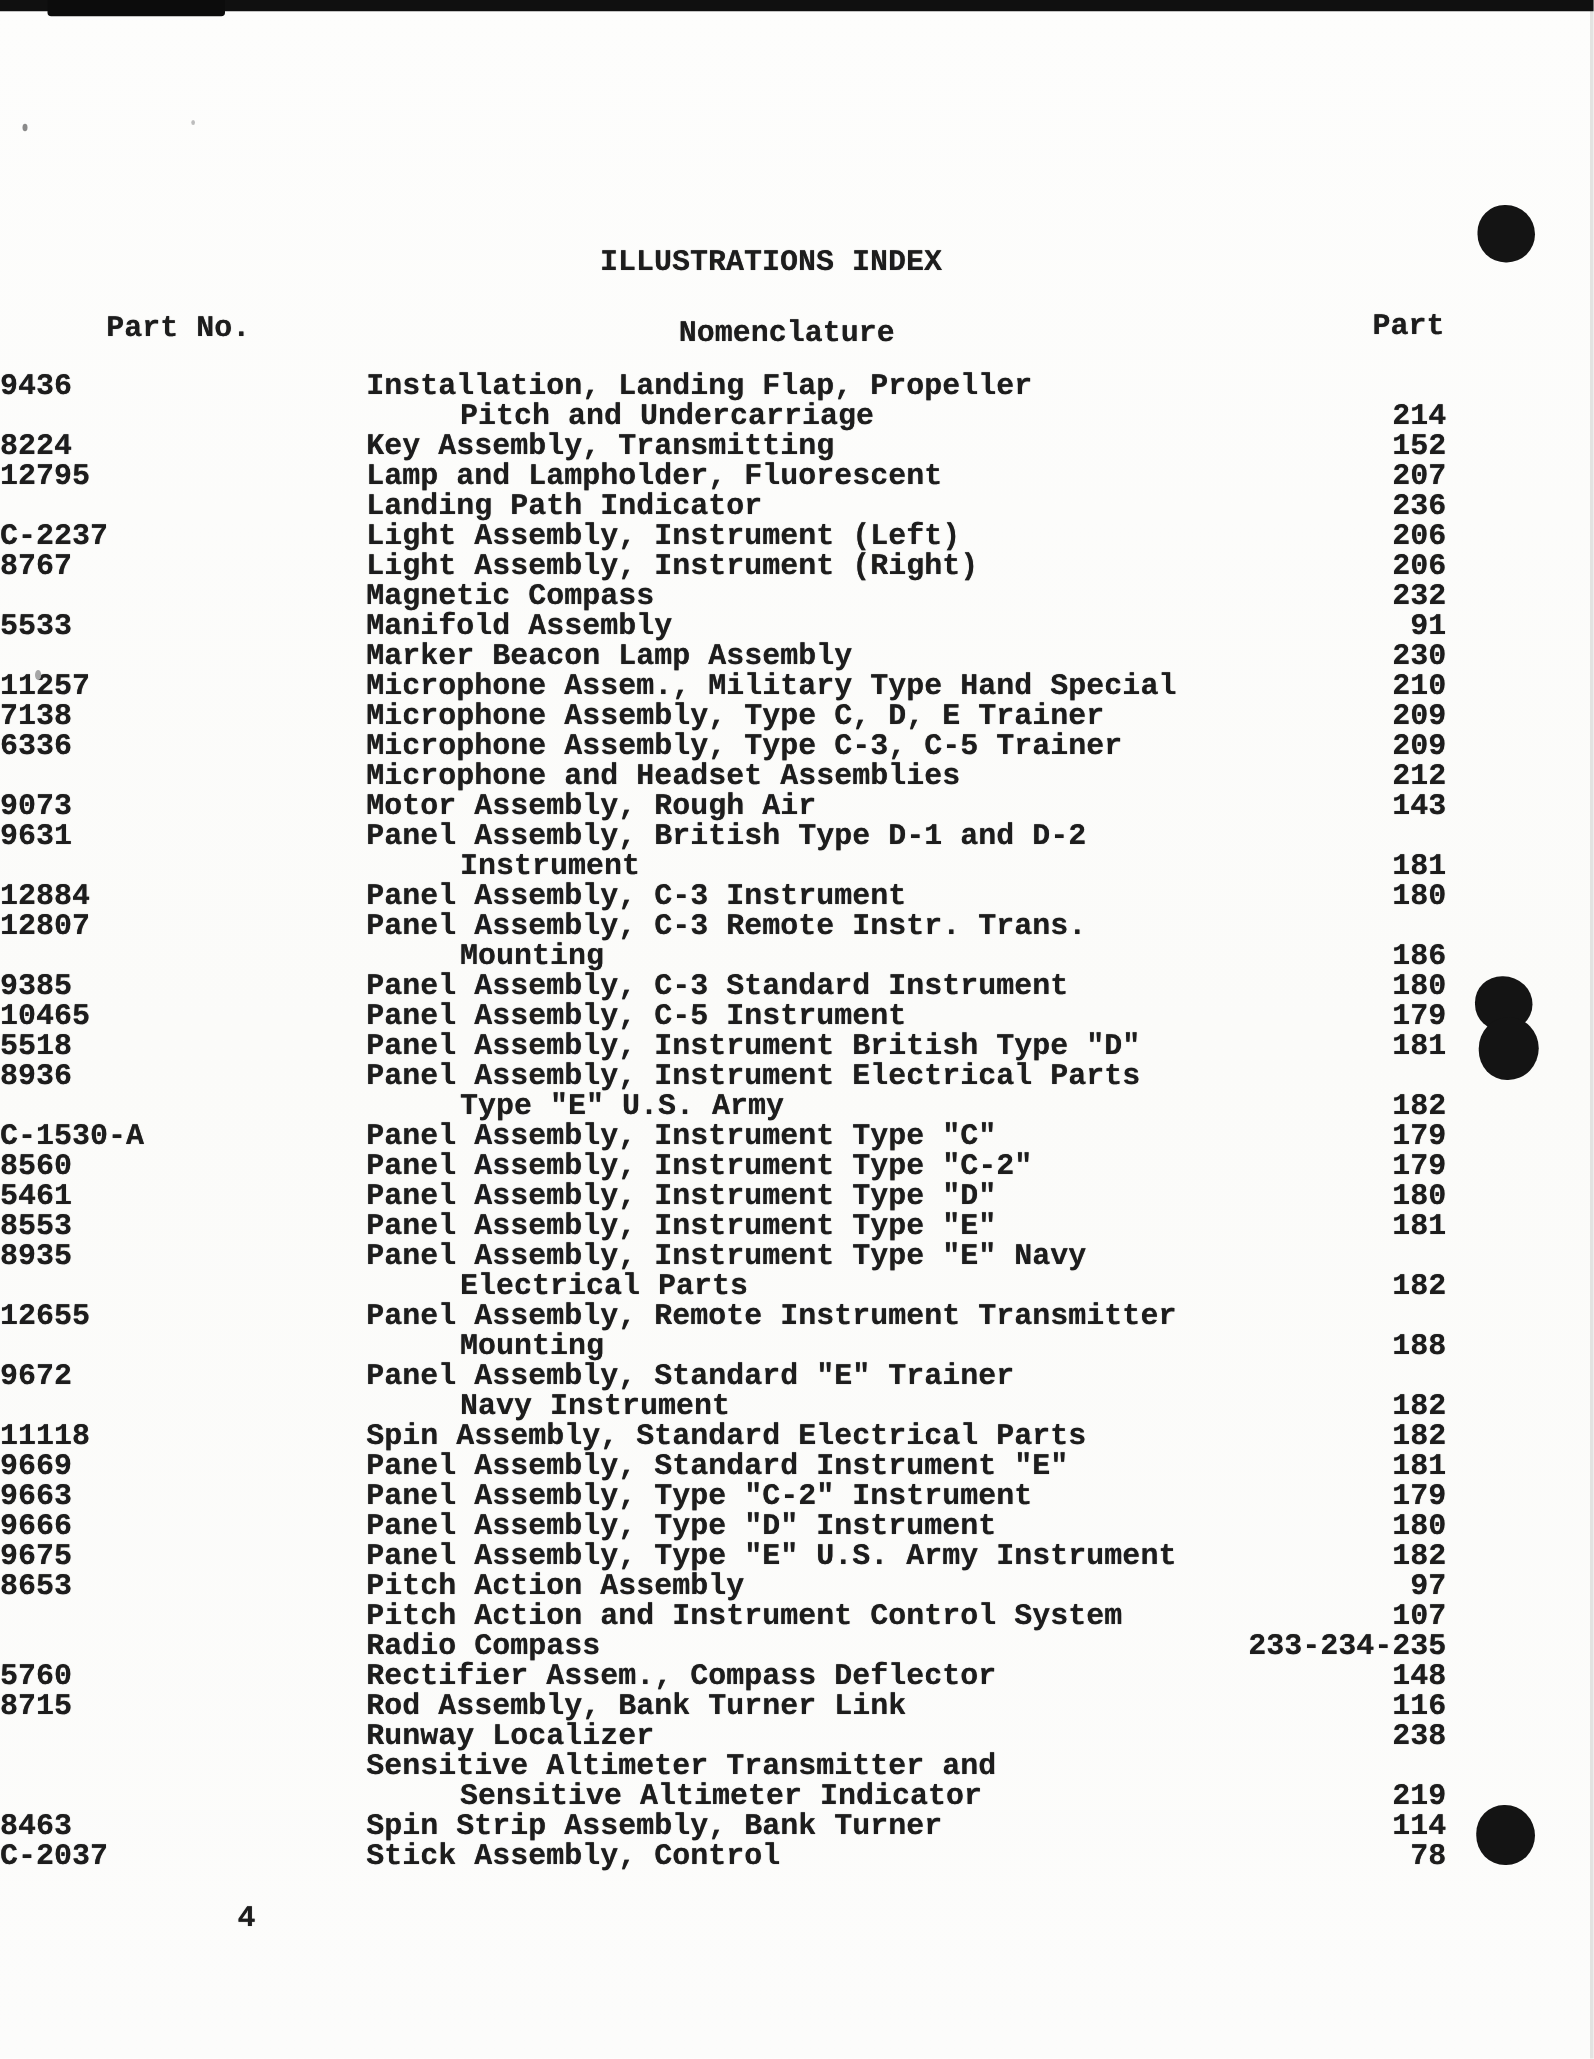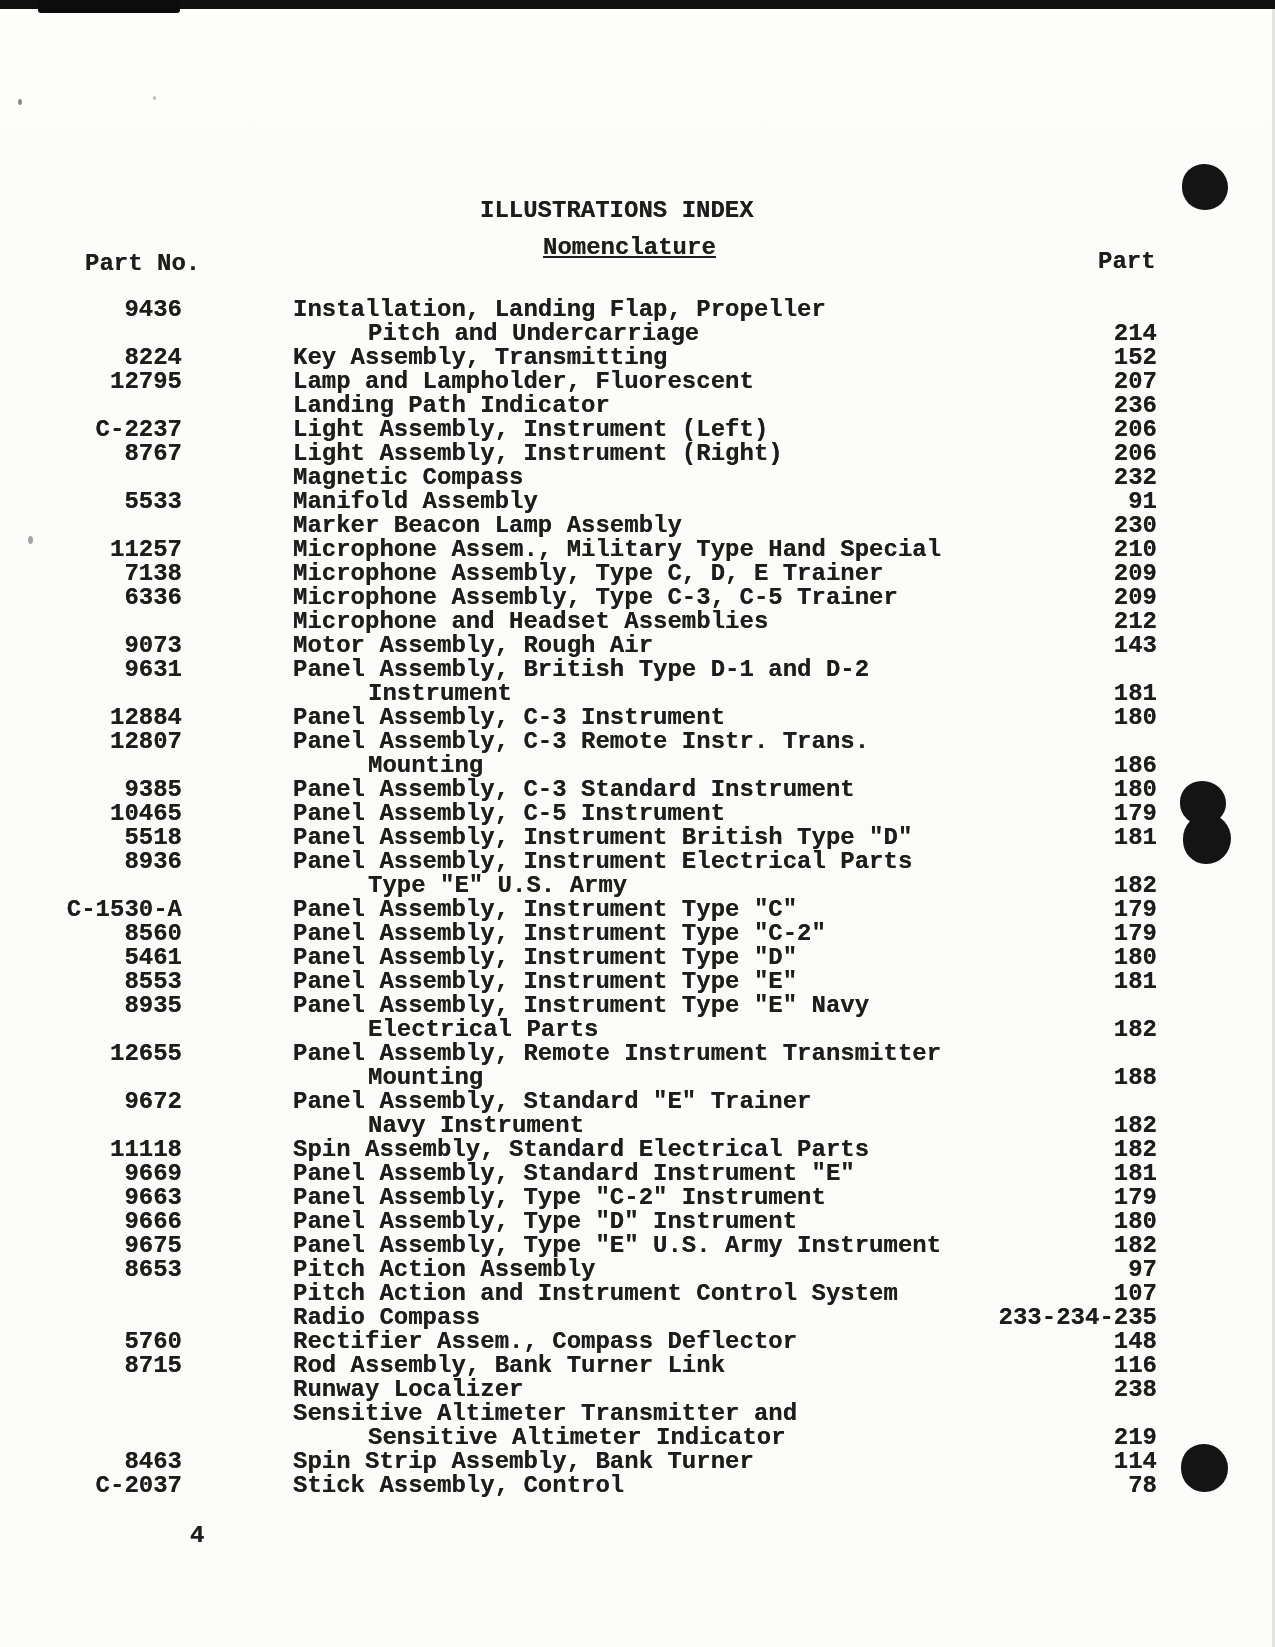--- a/index.html
+++ b/index.html
@@ -23,25 +23,25 @@
     color:#1d1d1d;
     font-weight:bold;
     font-size:24px;
     line-height:24px;
     text-shadow:0 0 0.6px rgba(20,20,20,.75);
     filter:blur(0.25px);
     white-space:pre;
   }
   .title{position:absolute;top:199px;left:480px;}
   .hdr-part{position:absolute;top:252px;left:85px;}
-  .hdr-nomen{position:absolute;top:236px;left:543px;text-decoration:underline;}
+  .hdr-nomen{position:absolute;top:256px;left:543px;}
   .hdr-page{position:absolute;top:250px;left:1098px;}
   .rows{position:absolute;top:298px;left:0;width:1275px;}
   .row{position:relative;height:24px;width:1275px;}
-  .row .part{position:absolute;left:0;top:0;width:182px;text-align:right;font-family:Liberation Mono, monospace;}
+  .row .part{position:absolute;left:0;top:0;width:182px;text-align:left;font-family:Liberation Mono, monospace;}
   .row .nomen{position:absolute;left:293px;top:0;}
   .row .nomen.indent{left:368px;text-align:center;}
   .row .pageno{position:absolute;left:0;top:0;width:1157px;text-align:right;}
   .folio{position:absolute;top:1524px;left:190px;}
   
   .top-bar{position:absolute;top:0;left:0;width:1275px;height:9px;background:#101010;}
   .top-bar-notch{position:absolute;top:0;left:38px;width:142px;height:13px;background:#0c0c0c;border-radius:0 0 3px 3px;}
   .dot{position:absolute;background:#141414;border-radius:48% 52% 50% 50%;}
   .dot1{left:1182px;top:164px;width:46px;height:46px;}
   .dot2a{left:1180px;top:781px;width:46px;height:44px;}

